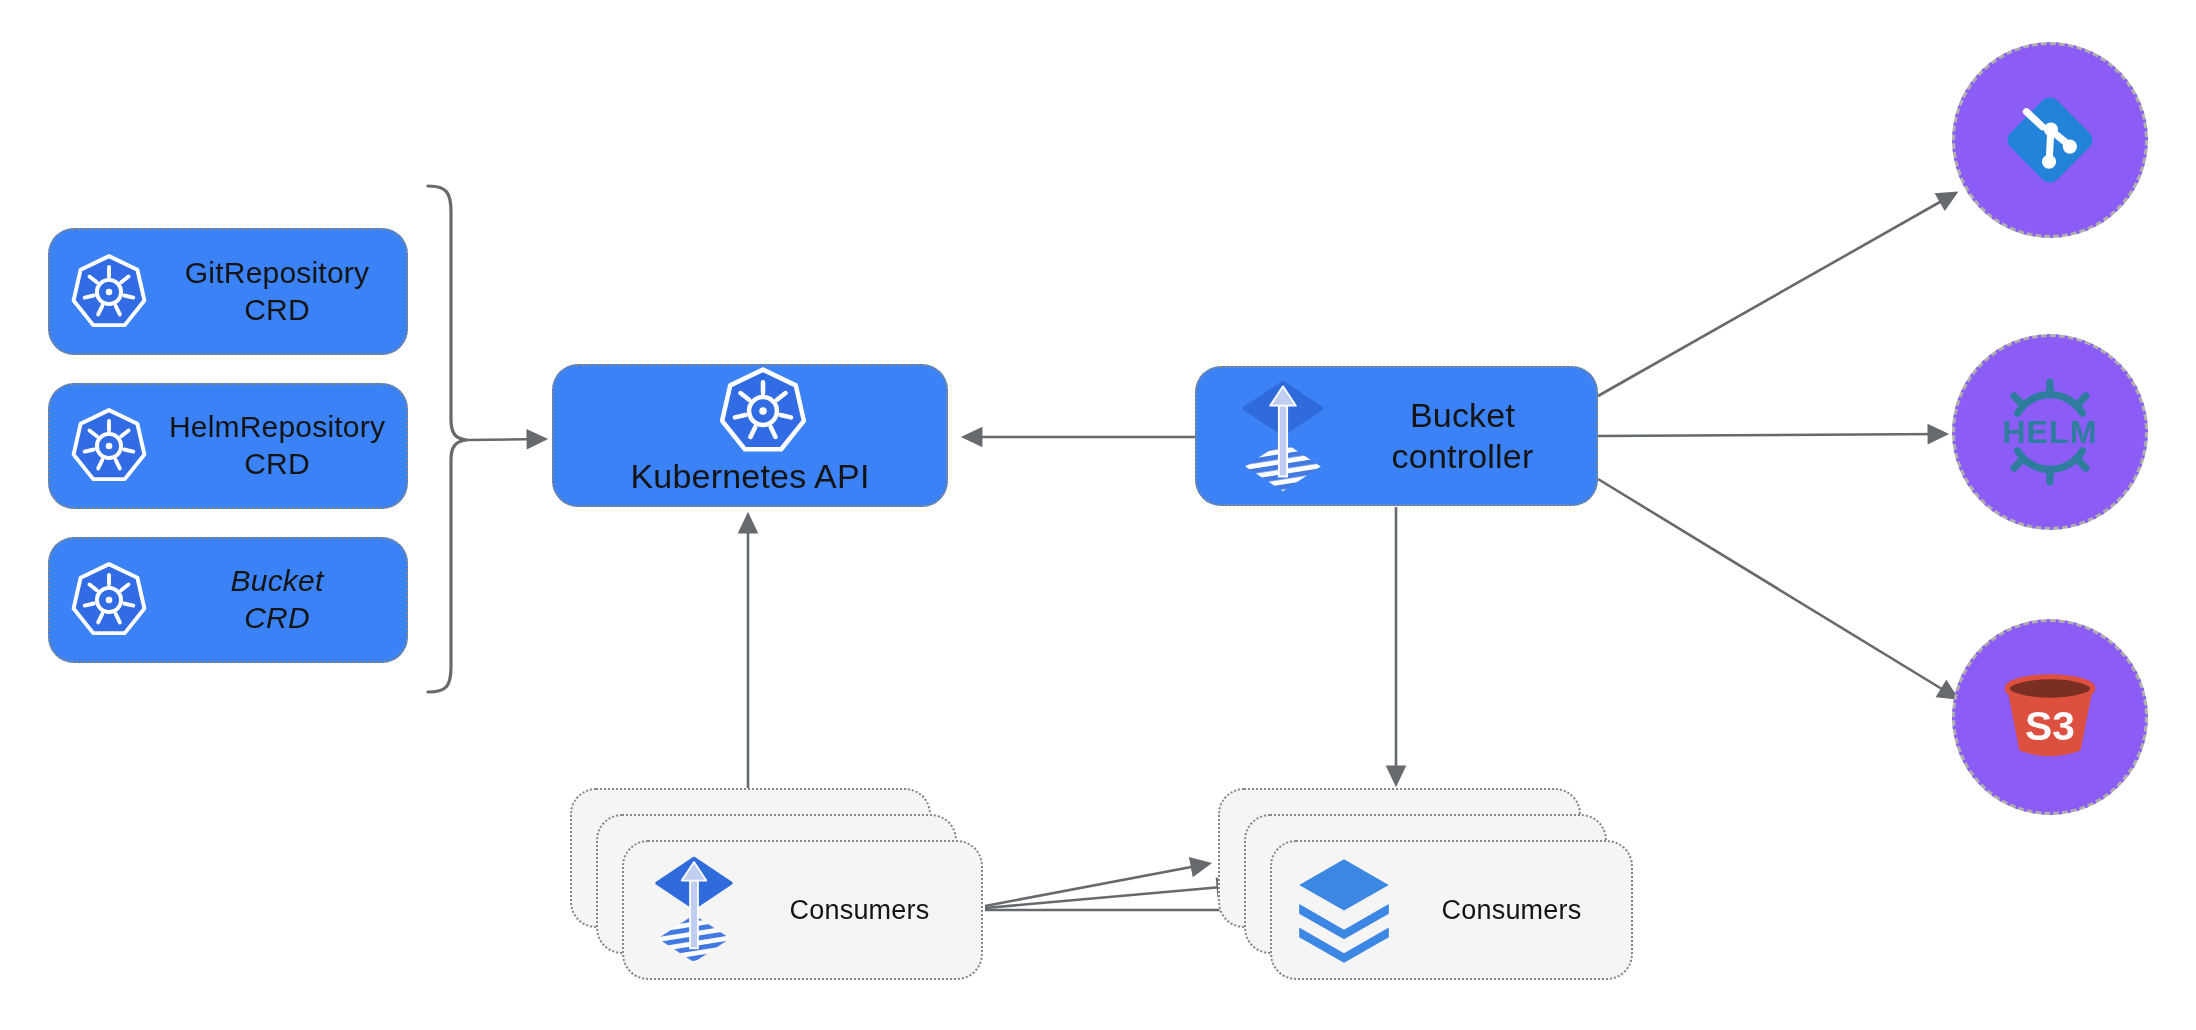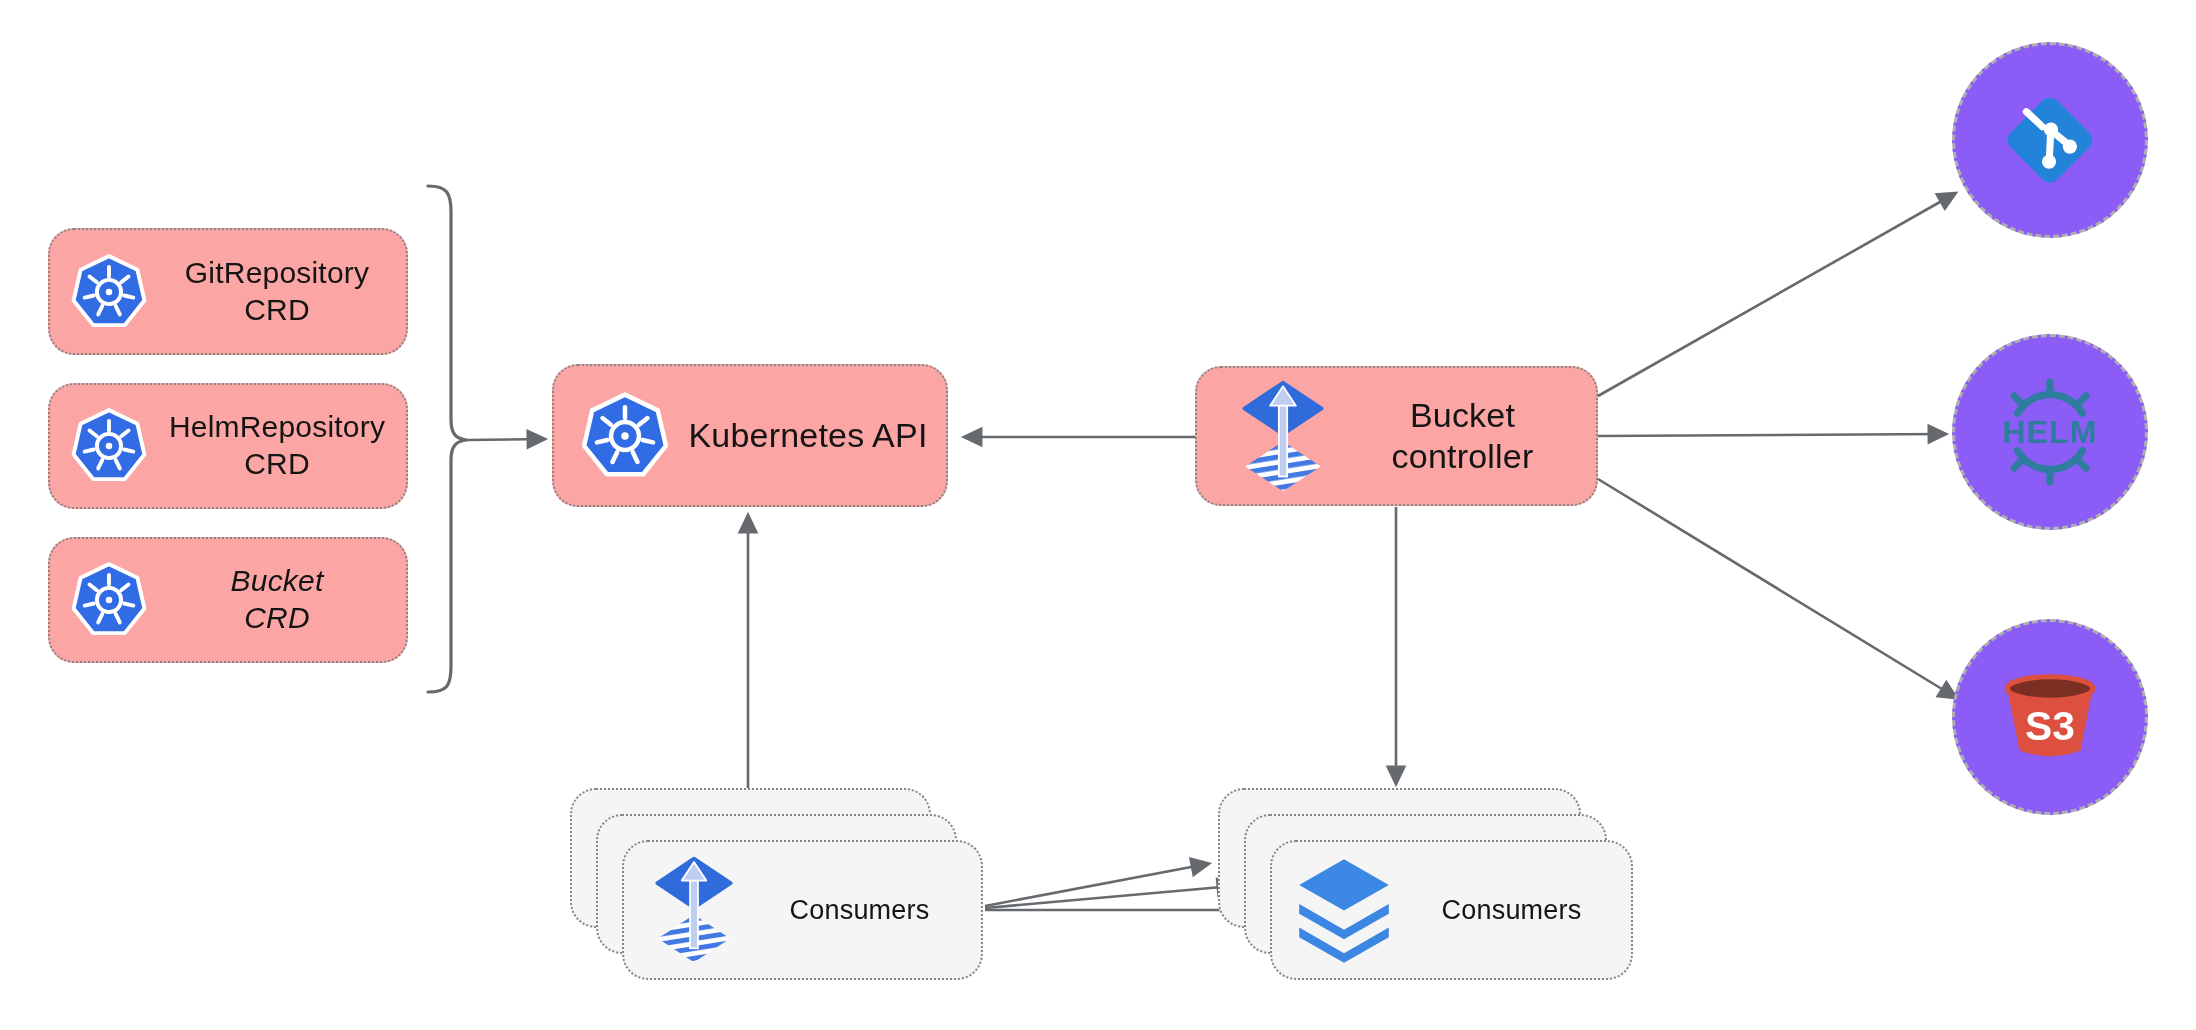--- a/index.html
+++ b/index.html
@@ -5,21 +5,21 @@
   html,body { margin:0; padding:0; background:#ffffff; }
   .canvas {
     position:relative; width:2196px; height:1030px; background:#ffffff;
     font-family:"Liberation Sans","DejaVu Sans",sans-serif; color:#141414;
     overflow:hidden;
   }
   .connectors { position:absolute; left:0; top:0; width:2196px; height:1030px; pointer-events:none; }
 
   .node-box {
     position:absolute; box-sizing:border-box;
-    background:#fca5a5; border:2.5px dotted #858585; border-radius:26px;
+    background:#3b82f6; border:2.5px dotted #858585; border-radius:26px;
     display:flex; align-items:center;
   }
   .stack-wrap { position:absolute; }
   .stack-layer {
     position:absolute; box-sizing:border-box;
     background:#f5f5f5; border:2.5px dotted #858585; border-radius:26px;
   }
   .stack-front { display:flex; align-items:center; }
 
   .circle-node {
@@ -94,21 +94,21 @@
       <circle cx="50" cy="50" r="15.5" fill="none" stroke="#ffffff" stroke-width="5"></circle>
       <circle cx="50" cy="50" r="4.2" fill="#ffffff"></circle>
       <path stroke="#ffffff" stroke-width="5" stroke-linecap="round" d="M50 30 L50 18 M65.6 37.5 L75 30.1 M69.5 54.5 L81.2 57.1 M58.7 68 L63.9 78.8 M41.3 68 L36.1 78.8 M30.5 54.5 L18.8 57.1 M34.4 37.5 L25 30.1"></path>
     </svg>
     <div class="label lbl-30">
       <span>Bucket</span>
       <span>CRD</span>
     </div>
   </div>
 
-  <div class="node-box" style="left:552px; top:364px; width:396px; height:143px;">
+  <div class="node-box" style="left:552px; top:364px; width:396px; height:143px;flex-direction:column;">
     <svg class="icon" style="margin-left:26px;" width="90" height="90" viewBox="0 0 100 100">
       <polygon points="50,4 86.4,21.5 95.4,60.9 70.2,92.5 29.8,92.5 4.6,60.9 13.6,21.5" fill="#326ce5" stroke="#ffffff" stroke-width="5" stroke-linejoin="round"></polygon>
       <circle cx="50" cy="50" r="15.5" fill="none" stroke="#ffffff" stroke-width="5"></circle>
       <circle cx="50" cy="50" r="4.2" fill="#ffffff"></circle>
       <path stroke="#ffffff" stroke-width="5" stroke-linecap="round" d="M50 30 L50 18 M65.6 37.5 L75 30.1 M69.5 54.5 L81.2 57.1 M58.7 68 L63.9 78.8 M41.3 68 L36.1 78.8 M30.5 54.5 L18.8 57.1 M34.4 37.5 L25 30.1"></path>
     </svg>
     <div class="label lbl-34">
       <span>Kubernetes API</span>
     </div>
   </div>

